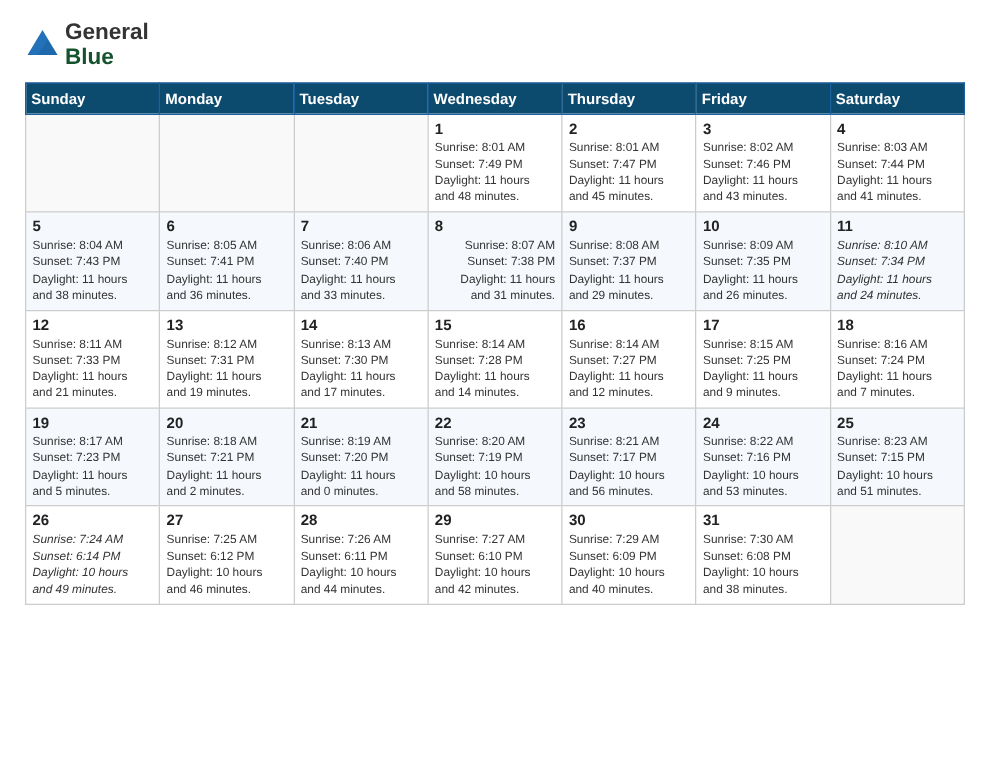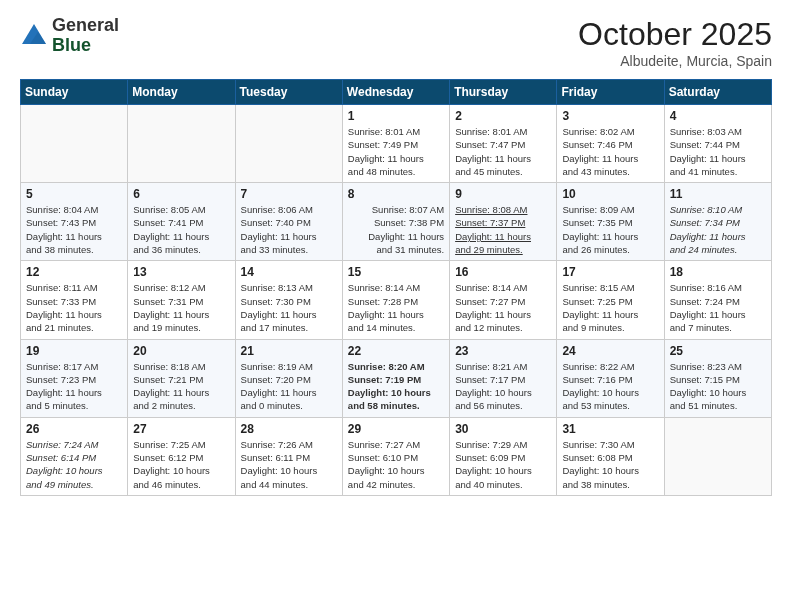--- a/index.html
+++ b/index.html
@@ -110,24 +110,20 @@
     <div class="logo">
       <svg class="logo-icon" viewBox="0 0 28 28">
         <polygon points="14,2 26,22 2,22" fill="#2372b9"></polygon>
         <polygon points="18,10 26,22 10,22" fill="#1a5f9e" opacity="0.5"></polygon>
       </svg>
       <div class="logo-text">
         <span class="logo-general">General</span>
         <span class="logo-blue">Blue</span>
       </div>
     </div>
-    <div class="title-block">
-      <div class="month-title">October 2025</div>
-      <div class="subtitle">Albudeite, Murcia, Spain</div>
-    </div>
   </div>
 
   <table class="calendar">
     <thead>
       <tr>
       <th>Sunday</th>
           <th>Monday</th>
           <th>Tuesday</th>
           <th>Wednesday</th>
           <th>Thursday</th>
@@ -193,21 +189,21 @@
           </td>
           <td>
             <div class="day-num">8</div>
             <div class="day-info" style="white-space: pre-line; text-align: right;">Sunrise: 8:07 AM
 Sunset: 7:38 PM
 Daylight: 11 hours
 and 31 minutes.</div>
           </td>
           <td>
             <div class="day-num">9</div>
-            <div class="day-info" style="white-space: pre-line; text-decoration: underline;">Sunrise: 8:08 AM
+            <div class="day-info" style="white-space: pre-line;">Sunrise: 8:08 AM
 Sunset: 7:37 PM
 Daylight: 11 hours
 and 29 minutes.</div>
           </td>
           <td>
             <div class="day-num">10</div>
             <div class="day-info" style="white-space: pre-line;">Sunrise: 8:09 AM
 Sunset: 7:35 PM
 Daylight: 11 hours
 and 26 minutes.</div>
@@ -288,21 +284,21 @@
           </td>
           <td>
             <div class="day-num">21</div>
             <div class="day-info" style="white-space: pre-line;">Sunrise: 8:19 AM
 Sunset: 7:20 PM
 Daylight: 11 hours
 and 0 minutes.</div>
           </td>
           <td>
             <div class="day-num">22</div>
-            <div class="day-info" style="white-space: pre-line; font-weight: bold;">Sunrise: 8:20 AM
+            <div class="day-info" style="white-space: pre-line;">Sunrise: 8:20 AM
 Sunset: 7:19 PM
 Daylight: 10 hours
 and 58 minutes.</div>
           </td>
           <td>
             <div class="day-num">23</div>
             <div class="day-info" style="white-space: pre-line;">Sunrise: 8:21 AM
 Sunset: 7:17 PM
 Daylight: 10 hours
 and 56 minutes.</div>

